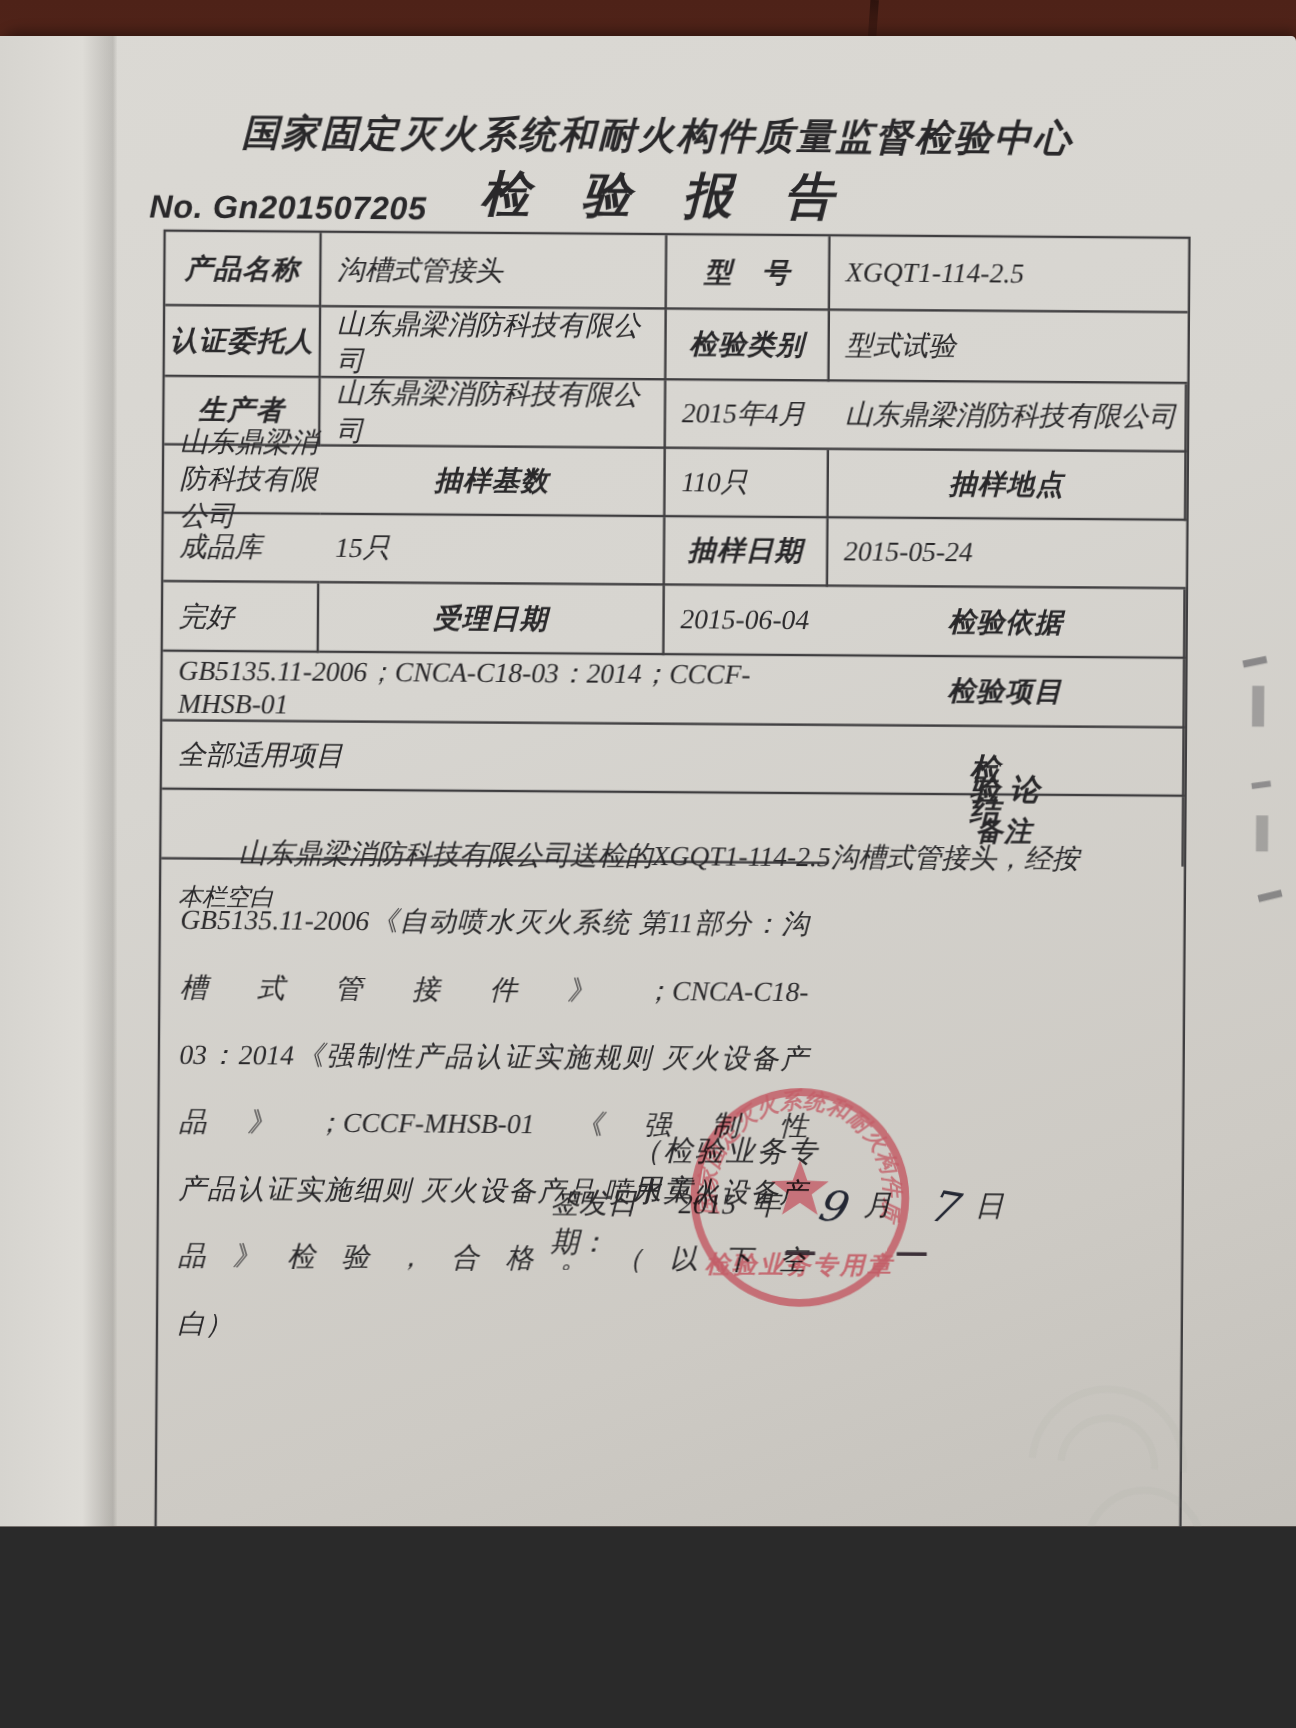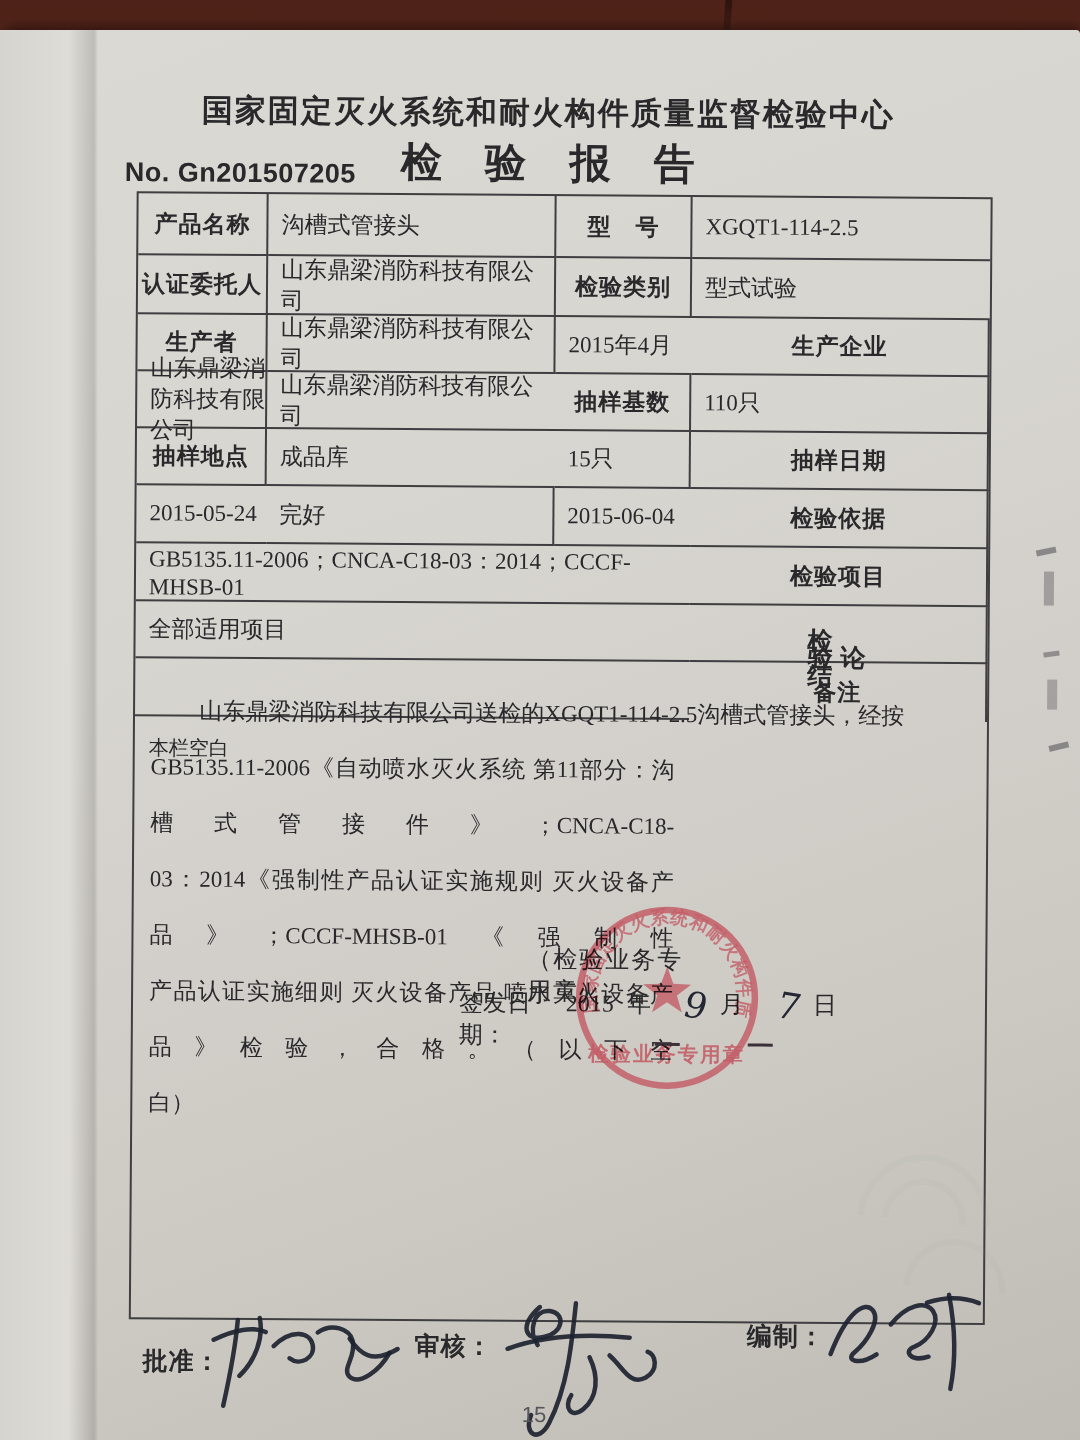--- a/index.html
+++ b/index.html
@@ -1,18 +1,18 @@
 <!DOCTYPE html>
 <html><head>
 <meta charset="utf-8">
 <style>
   html,body{margin:0;padding:0;background:#2a2a2a;}
-  .scene{position:relative;width:1080px;height:1440px;overflow:hidden;
+  .scene{position:relative;width:1080px;height:1272px;overflow:hidden;
     font-family:"Liberation Sans","DejaVu Sans",sans-serif;color:#29282a;
-    background:linear-gradient(180deg,#4e2218 0%,#6e3425 55%,#5d2c20 100%);}
+    background:linear-gradient(180deg,#4e2218 0%,#6e3425 55%,#5d2c20 100%);font-style:italic;}
   .wood-seam{position:absolute;left:724px;top:0;width:7px;height:40px;
     background:linear-gradient(180deg,#2e130d,#4a2017);transform:rotate(4deg);}
   .paper{position:absolute;left:0;top:30px;width:1080px;height:1410px;
     background:linear-gradient(160deg,#dbd9d4 0%,#d7d5d0 38%,#cdcac4 72%,#bfbcb6 100%);
     border-radius:16px 4px 0 0;box-shadow:0 -4px 10px rgba(0,0,0,.35);}
   .left-strip{position:absolute;left:0;top:30px;width:98px;height:1410px;
     background:linear-gradient(90deg,#d6d4cf 0%,#dedcd7 70%,rgba(90,88,84,.22) 96%,rgba(90,88,84,0) 100%);}
   .content{position:absolute;inset:0;transform:rotate(.4deg);transform-origin:50% 40%;}
 
   .title1{position:absolute;left:0;top:92px;width:1080px;text-align:center;
@@ -83,34 +83,34 @@
 
       <div class="cell lbl bb br">认证委托人</div>
       <div class="cell val bb br">山东鼎梁消防科技有限公司</div>
       <div class="cell lbl bb br">检验类别</div>
       <div class="cell val bb">型式试验</div>
 
       <div class="cell lbl bb br">生产者</div>
       <div class="cell val bb br">山东鼎梁消防科技有限公司</div>
       <div class="cell val bb">2015年4月</div>
 
-      <div class="cell lbl bb br">生产企业</div>
       <div class="cell val bb br">山东鼎梁消防科技有限公司</div>
       <div class="cell val bb">山东鼎梁消防科技有限公司</div>
 
       <div class="cell lbl bb br">抽样基数</div>
       <div class="cell val bb br">110只</div>
       <div class="cell lbl bb br">抽样地点</div>
       <div class="cell val bb">成品库</div>
 
       <div class="cell val bb br">15只</div>
       <div class="cell lbl bb br">抽样日期</div>
       <div class="cell val bb">2015-05-24</div>
 
       <div class="cell val bb br">完好</div>
+      <div class="cell lbl bb br">受理日期</div>
       <div class="cell val bb">2015-06-04</div>
 
       <div class="cell lbl bb br">检验依据</div>
       <div class="cell val bb span3">GB5135.11-2006；CNCA-C18-03：2014；CCCF-MHSB-01</div>
 
       <div class="cell lbl bb br">检验项目</div>
       <div class="cell val bb span3">全部适用项目</div>
 
       <div class="cell lbl bb br">
         <span class="vertical">检验结论</span>

